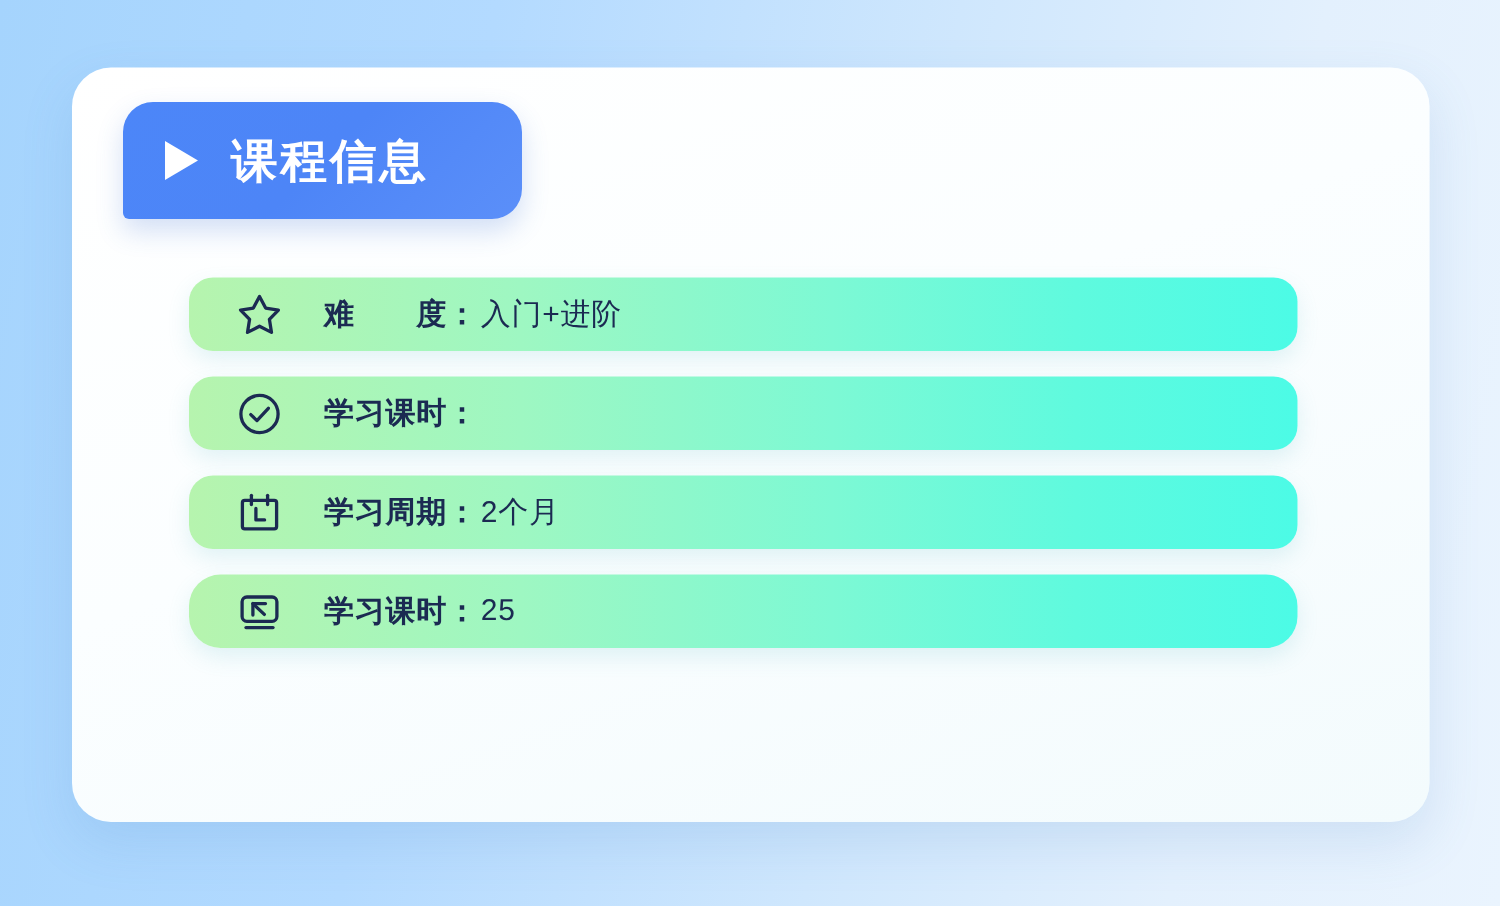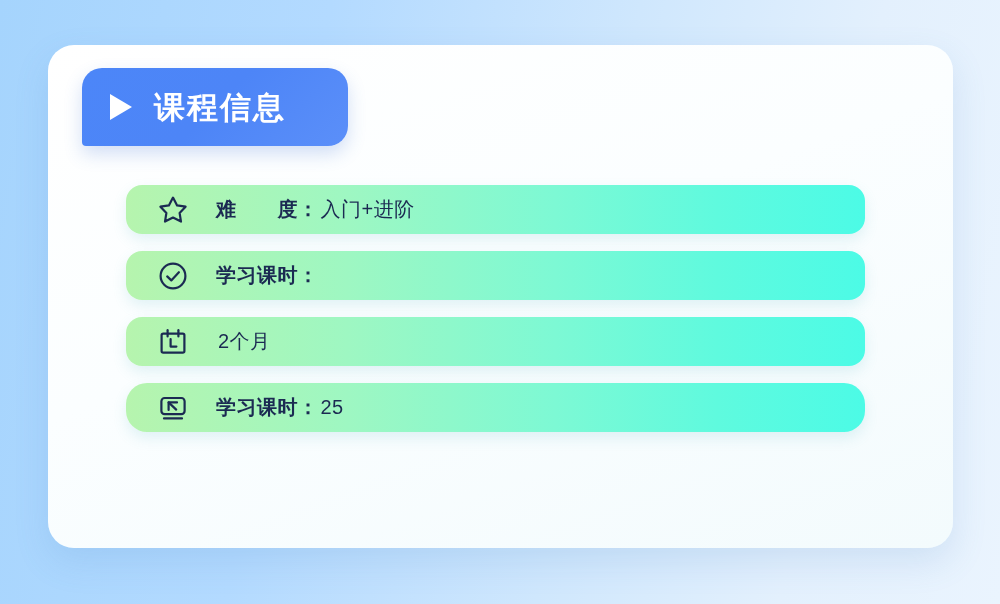--- a/index.html
+++ b/index.html
@@ -155,20 +155,21 @@
 
     <div class="info-row">
       <span class="row-icon">
         <svg width="32" height="32" viewBox="0 0 32 32" fill="none" stroke="#1b2a52" stroke-width="2.2" stroke-linejoin="round" stroke-linecap="round">
           <rect x="4.6" y="7.6" width="22.8" height="19.0" rx="1.6"></rect>
           <path d="M10.6 4.2 L10.6 10.4"></path>
           <path d="M21.4 4.2 L21.4 10.4"></path>
           <path d="M13.6 13.0 L13.6 20.6 L19.4 20.6"></path>
         </svg>
       </span>
+      <span class="row-label">学习周期：</span>
       <span class="row-value">2个月</span>
     </div>
 
     <div class="info-row">
       <span class="row-icon">
         <svg width="32" height="32" viewBox="0 0 32 32" fill="none" stroke="#1b2a52" stroke-width="2.2" stroke-linejoin="round" stroke-linecap="round">
           <rect x="4.4" y="6.0" width="23.2" height="16.2" rx="3.2"></rect>
           <path d="M20.0 10.4 L11.6 10.4 L11.6 18.0"></path>
           <path d="M11.6 10.4 L19.2 17.6"></path>
           <path d="M7.0 26.4 L25.0 26.4"></path>

